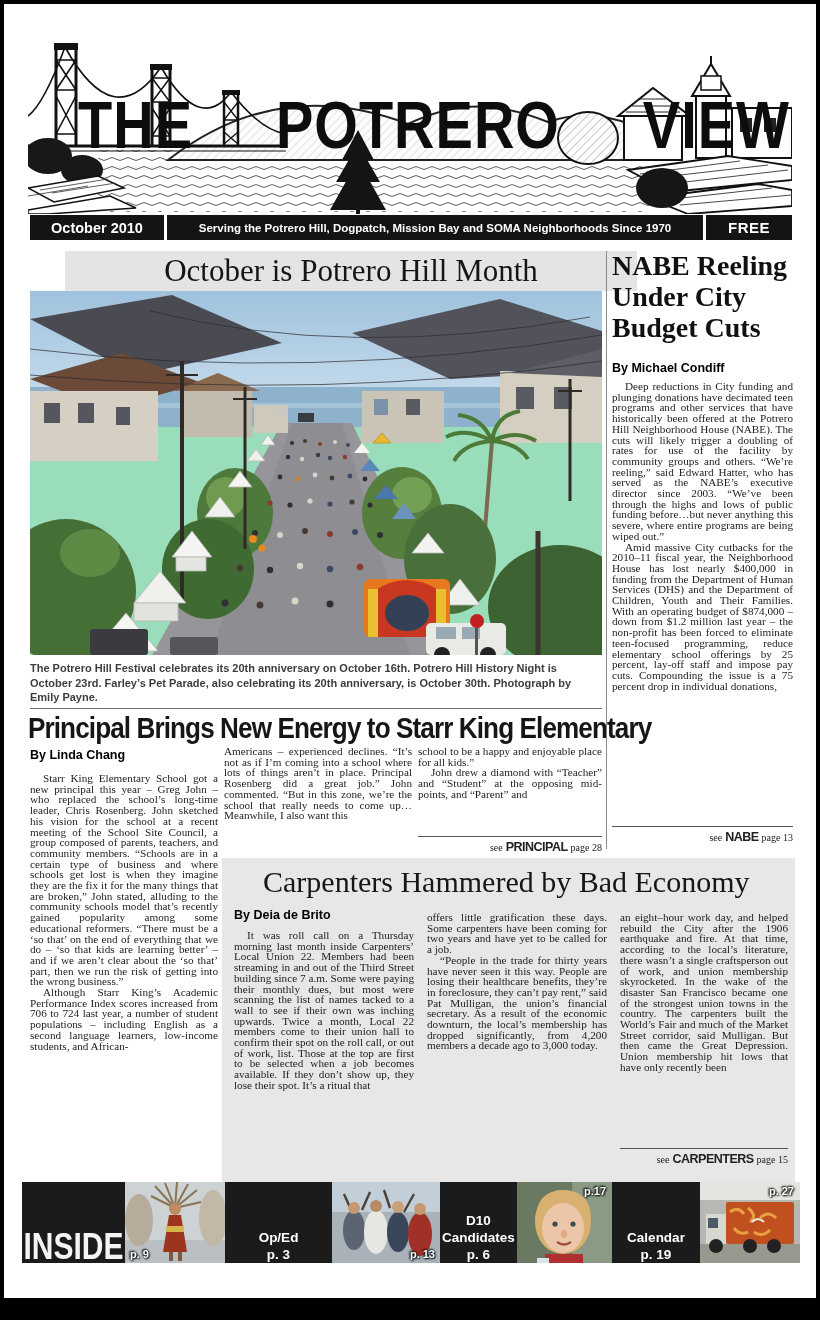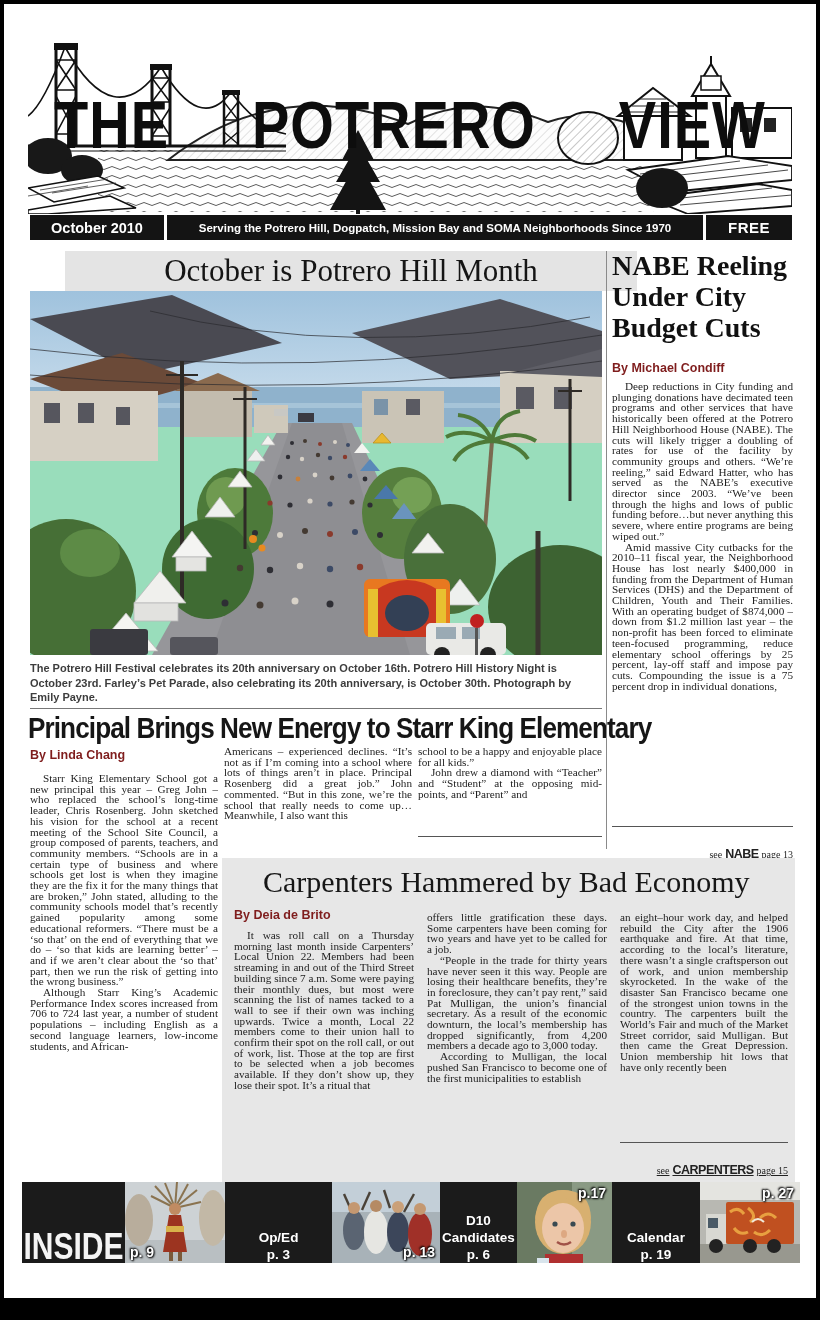--- a/index.html
+++ b/index.html
@@ -9,45 +9,45 @@
   .sans{font-family:"Liberation Sans",sans-serif;}
 
   
   .frame-top{left:0;top:0;width:820px;height:4px;background:#000;}
   .frame-left{left:0;top:0;width:4px;height:1320px;background:#000;}
   .frame-right{left:816px;top:0;width:4px;height:1320px;background:#000;}
   .frame-bottom{left:0;top:1298px;width:820px;height:22px;background:#000;}
 
   
   .mast-art{left:28px;top:38px;width:764px;height:176px;}
-  .mast-title{left:54px;top:94px;width:712px;height:64px;display:flex;justify-content:space-between;align-items:center;gap:20px;}
+  .mast-title{left:78px;top:94px;width:712px;height:64px;display:flex;justify-content:space-between;align-items:center;gap:20px;}
   .mast-word{font-family:"Liberation Sans",sans-serif;font-weight:800;font-size:56px;color:#0d0d0d;
              letter-spacing:1px;display:inline-block;transform:scaleY(1.18);line-height:1;}
   .info-bar{left:30px;top:215px;width:762px;height:25px;display:flex;background:#fff;}
   .info-seg{background:#141414;color:#fff;display:flex;align-items:center;justify-content:center;height:100%;}
   .seg-date{width:134px;font-weight:700;font-size:14.5px;}
   .seg-tag{flex:1;margin:0 3px;font-weight:700;font-size:11.5px;}
   .seg-free{width:86px;font-weight:700;font-size:15px;letter-spacing:.5px;}
 
   
   .lead-head{left:30px;top:251px;width:572px;height:40px;background:#e4e4e4;
              font-size:31px;line-height:40px;text-align:center;color:#151515;margin-left:35px;}
   .lead-photo{left:30px;top:291px;width:572px;height:364px;background:#9db;}
   .lead-caption{left:30px;top:661px;width:572px;font-weight:700;font-size:11px;line-height:14.5px;color:#3d3d3d;}
   .rule-h{left:30px;top:708px;width:572px;height:1px;background:#777;}
 
   
   .cond-head{font-family:"Liberation Sans",sans-serif;font-weight:700;color:#161616;
              letter-spacing:-1px;transform:scaleX(.9);transform-origin:left center;white-space:nowrap;}
   .p-head{left:28px;top:712px;width:640px;font-size:29px;}
-  .byline{font-family:"Liberation Sans",sans-serif;font-weight:700;font-size:12.5px;color:#7f1d1d;}
+  .byline{font-family:"Liberation Sans",sans-serif;font-weight:700;font-size:12.5px;color:#000000;}
   .body-col{font-size:11.2px;line-height:10.7px;text-align:justify;color:#1c1c1c;overflow:hidden;}
   .body-col p{margin:0;text-indent:13px;}
   .body-col p.cont{text-indent:0;}
-  .jump{border-top:1px solid #555;padding-top:20px;text-align:right;font-size:10px;color:#222;text-decoration:underline;}
+  .jump{border-top:1px solid #555;padding-top:3px;text-align:right;font-size:10px;color:#222;}
   .jump .jw{font-family:"Liberation Sans",sans-serif;font-weight:700;font-size:12.5px;letter-spacing:-.5px;margin:0 3px;}
 
   .pcol1{left:30px;top:773px;width:188px;height:410px;}
   .pcol2{left:224px;top:746px;width:188px;height:100px;}
   .pcol3{left:418px;top:746px;width:184px;height:86px;}
   .p-jump{left:418px;top:836px;width:184px;}
   .p-byline{left:30px;top:748px;}
 
   .vrule{left:606px;top:251px;width:1px;height:598px;background:#8a8a8a;}
 
@@ -55,31 +55,31 @@
   .nabe-byline{left:612px;top:361px;}
   .nabe-body{left:612px;top:381px;width:181px;height:442px;}
   .nabe-jump{left:612px;top:826px;width:181px;}
 
   .carp-panel{left:222px;top:858px;width:573px;height:326px;background:#e7e7e7;overflow:hidden;}
   .carp-head{position:absolute;left:12px;top:4px;width:556px;font-size:30px;line-height:40px;color:#161616;margin-left:29px;}
   .carp-byline{position:absolute;left:12px;top:50px;}
   .ccol1{position:absolute;left:12px;top:72px;width:180px;height:246px;}
   .ccol2{position:absolute;left:205px;top:54px;width:180px;height:268px;}
   .ccol3{position:absolute;left:398px;top:54px;width:168px;height:232px;}
-  .c-jump{position:absolute;left:398px;top:284px;width:168px;}
+  .c-jump{position:absolute;left:398px;top:290px;width:168px;}
 
   
   .inside-bar{left:22px;top:1182px;width:778px;height:81px;display:flex;}
   .in-black{background:#1b1b1b;color:#fff;display:flex;flex-direction:column;align-items:center;justify-content:flex-end;}
   .in-label{width:103px;font-family:"Liberation Sans",sans-serif;font-weight:800;font-size:30px;letter-spacing:0;
             transform-origin:center;color:#f4f4f4;}
   .in-label span{display:inline-block;transform:scaleY(1.25);}
   .in-line{font-family:"Liberation Sans",sans-serif;font-weight:700;font-size:13.5px;line-height:17px;}
   .in-photo{position:relative;overflow:hidden;}
-  .in-page{position:absolute;font-family:"Liberation Sans",sans-serif;font-weight:700;font-size:14px;color:#fff;
+  .in-page{position:absolute;font-family:"Liberation Sans",sans-serif;font-weight:700;font-size:11px;color:#fff;
            text-shadow:0 0 2px #000,1px 1px 2px #000,-1px -1px 2px #000;}
   .pg-bl{left:5px;bottom:3px;}
   .pg-br{right:5px;bottom:3px;}
   .pg-tr{right:6px;top:3px;}
   svg{display:block;}
 </style>
 </head>
 <body>
 
 <div class="page">
@@ -338,21 +338,20 @@
 
   <div class="abs carp-panel">
     <div class="carp-head">Carpenters Hammered by Bad Economy</div>
     <div class="byline carp-byline">By Deia de Brito</div>
     <div class="body-col ccol1">
       <p>It was roll call on a Thursday morning last month inside Carpenters’ Local Union 22.  Members had been streaming in and out of the Third Street building since 7 a.m. Some were paying their monthly dues, but most were scanning the list of names tacked to a wall to see if their own was inching upwards. Twice a month, Local 22 members come to their union hall to confirm their spot on the roll call, or out of work, list.  Those at the top are first to be selected when a job becomes available.  If they don’t show up, they lose their spot.  It’s a ritual that</p>
     </div>
     <div class="body-col ccol2">
       <p class="cont">offers little gratification these days. Some carpenters have been coming for two years and have yet to be called for a job.</p>
       <p>“People in the trade for thirty years have never seen it this way. People are losing their healthcare benefits, they’re in foreclosure, they can’t pay rent,” said Pat Mulligan, the union’s financial secretary.  As a result of the economic downturn, the local’s membership has dropped significantly, from 4,200 members a decade ago to 3,000 today.</p>
-      <p>According to Mulligan, the local pushed San Francisco to become one of the first municipalities to establish</p>
     </div>
     <div class="body-col ccol3">
       <p class="cont">an eight–hour work day, and helped rebuild the City after the 1906 earthquake and fire.  At that time, according to the local’s literature, there wasn’t a single craftsperson out of work, and union membership skyrocketed.  In the wake of the disaster San Francisco became one of the strongest union towns in the country.  The carpenters built the World’s Fair and much of the Market Street corridor, said Mulligan. But then came the Great Depression.  Union membership hit lows that have only recently been</p>
     </div>
     <div class="jump c-jump">
       <span>see</span><span class="jw">CARPENTERS</span><span>page 15</span>
     </div>
   </div>
 
   <div class="abs inside-bar">

